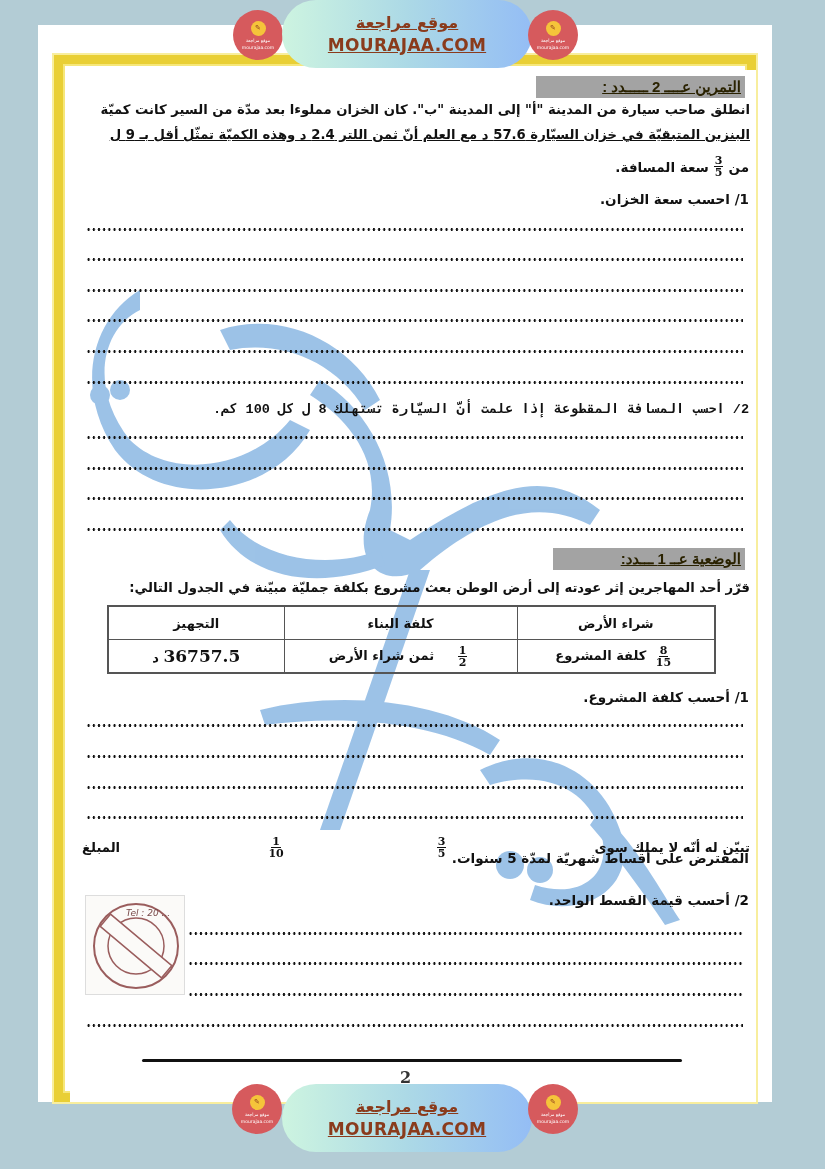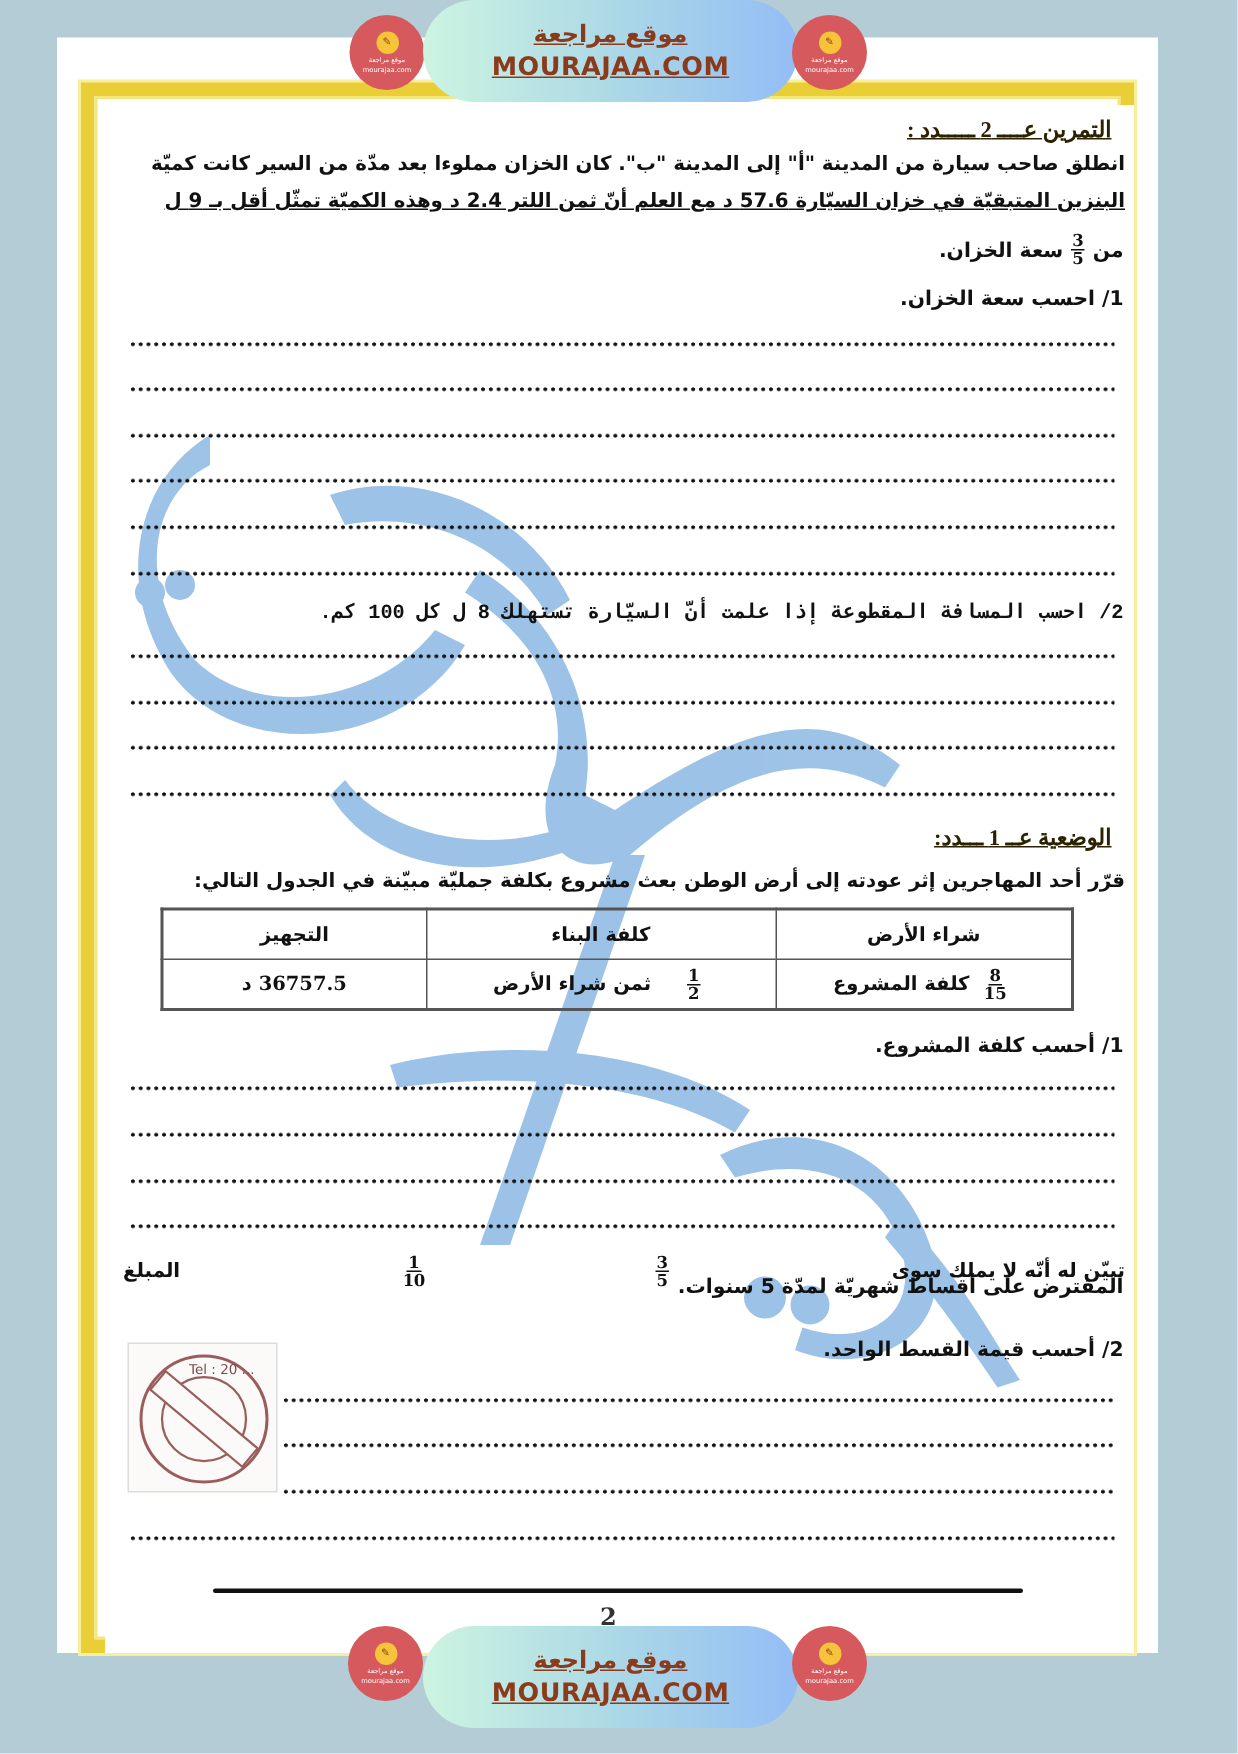--- a/index.html
+++ b/index.html
@@ -23,22 +23,22 @@
     position: absolute; left: 70px; top: 70px; width: 686px; height: 1032px;
     background: #ffffff;
   }
   .watermark {
     position: absolute; left: 80px; top: 270px; width: 620px; height: 660px;
     pointer-events: none; opacity: 0.85;
   }
   .rtl { direction: rtl; unicode-bidi: embed; }
   .heading {
     position: absolute; height: 22px;
-    background: #ffffff;
-    font-family: Liberation Serif, serif; font-size: 15px; font-weight: bold;
+    background: #a3a3a3;
+    font-family: Liberation Sans, sans-serif; font-size: 15px; font-weight: bold;
     color: #2a2200; text-decoration: underline; padding: 0 4px;
     line-height: 22px; text-align: right;
   }
   .para {
     position: absolute; left: 82px; width: 668px;
     font-family: "DejaVu Sans", sans-serif; font-size: 13.2px; font-weight: bold;
     color: #111; text-align: justify; text-align-last: right; line-height: 22px;
     letter-spacing: -0.2px;
   }
   .q {
@@ -56,24 +56,24 @@
     vertical-align: middle; font-family: "DejaVu Serif", serif; font-size: 11px;
     line-height: 11px; margin: 0 5px;
   }
   .frac .num { border-bottom: 1.2px solid #111; padding: 0 1px; }
   table.costs {
     position: absolute; left: 107px; top: 605px; width: 609px; height: 69px;
     border-collapse: collapse; border: 2px solid #555;
     font-family: "DejaVu Sans", sans-serif; font-weight: bold; font-size: 13px; color: #111;
   }
   table.costs td { border: 1.5px solid #555; text-align: center; height: 33px; }
-  .num-big { font-family: "DejaVu Serif", serif; font-size: 13px; font-weight: bold; letter-spacing: 0.5px; }
+  .num-big { font-family: "DejaVu Serif", serif; font-size: 17px; font-weight: bold; letter-spacing: 0.5px; }
   .stamp {
     position: absolute; left: 85px; top: 895px; width: 100px; height: 100px;
-    border: 1px solid #ddd; background: #fbfaf8;
+    border: 1px solid #ddd; background: #fbfaf8; font-style: italic;
   }
   .footer-line {
     position: absolute; left: 142px; top: 1059px; width: 540px; height: 3px;
     background: #111; border-radius: 2px;
   }
   .page-num {
     position: absolute; left: 400px; top: 1068px; font-family: "DejaVu Serif", serif;
     font-size: 16px; font-weight: bold; color: #333;
   }
   .badge {
@@ -128,21 +128,21 @@
 <div class="heading rtl" style="left:536px; top:76px; width:209px;">التمرين عــــ 2 ـــــدد :</div>
 
 <div class="para rtl" style="top:99px;">انطلق صاحب سيارة من المدينة "أ" إلى المدينة "ب". كان الخزان مملوءا بعد مدّة من السير كانت كميّة</div>
 <div class="para rtl" style="top:124px;text-decoration:underline;">البنزين المتبقيّة في خزان السيّارة 57.6 د مع العلم أنّ ثمن اللتر 2.4 د وهذه الكميّة تمثّل أقل بـ 9 ل</div>
 <div class="q rtl" style="top:155px; display:flex; align-items:center;">
   <span>من</span>
   <span class="frac">
     <span class="num">3</span>
     <span class="den">5</span>
   </span>
-  <span>سعة الخزان.</span>
+  <span>سعة المسافة.</span>
 </div>
 <div class="q rtl" style="top:189px;">1/ احسب سعة الخزان.</div>
 
 <div class="dots" style="top:228px;"></div>
 <div class="dots" style="top:258px;"></div>
 <div class="dots" style="top:289px;"></div>
 <div class="dots" style="top:319px;"></div>
 <div class="dots" style="top:350px;"></div>
 <div class="dots" style="top:381px;"></div>
 

